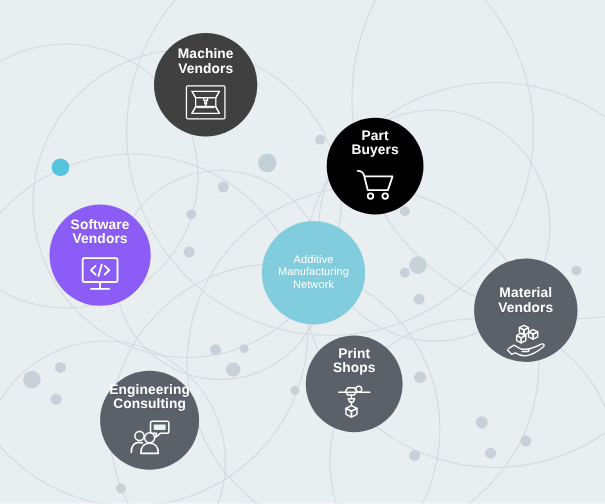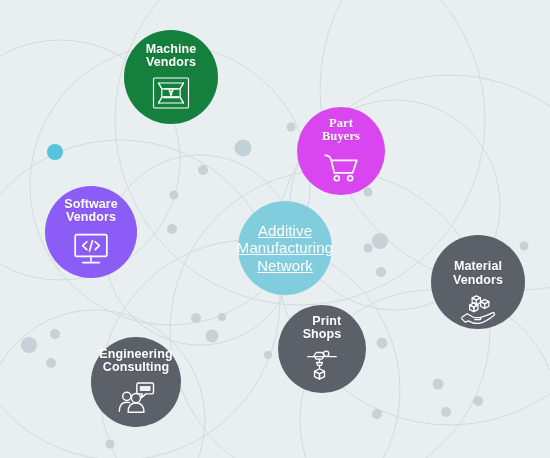--- a/index.html
+++ b/index.html
@@ -42,25 +42,24 @@
   }
   .node-label {
     color: #ffffff;
     line-height: 1.08;
     letter-spacing: 0.1px;
     white-space: pre-line;
     font-weight: 600;
     text-shadow: 0 1px 1px rgba(0,0,0,0.10);
   }
   .node-hub .node-label {
-    font-size: 15px;
+    font-size: 10px;
     font-weight: 500;
     line-height: 1.15;
     text-shadow: none;
-    text-decoration: underline;
   }
   .node-spoke .node-label {
     font-size: 12.5px;
   }
   .node-icon {
     margin-top: 4px;
     width: 40px;
     height: 38px;
     display: block;
   }
@@ -111,40 +110,40 @@
         <circle cx="382" cy="343" r="5.5" fill="#c8d1d8"></circle>
         <circle cx="438" cy="384" r="5.5" fill="#c8d1d8"></circle>
         <circle cx="446" cy="412" r="5" fill="#c8d1d8"></circle>
         <circle cx="478" cy="401" r="5" fill="#c8d1d8"></circle>
         <circle cx="377" cy="414" r="5" fill="#c8d1d8"></circle>
         <circle cx="524" cy="246" r="4.5" fill="#c8d1d8"></circle>
         <circle cx="110" cy="444" r="4.5" fill="#c8d1d8"></circle>
       </g>
   </svg>
 
-  <div class="node node-spoke" style="left: 124px; top: 30px; width: 94px; height: 94px; background: #15803d;">
+  <div class="node node-spoke" style="left: 140px; top: 30px; width: 94px; height: 94px; background: #404040;">
     <div class="node-label">Machine
 Vendors</div>
     <div class="node-icon">
       <svg viewBox="0 0 48 44" fill="none" stroke="#ffffff" stroke-width="1.4" stroke-linejoin="round" stroke-linecap="round">
         <rect x="3" y="4" width="42" height="36" rx="1.5"></rect>
         <path d="M9 10 H39 L35 17 H13 Z"></path>
         <path d="M9 34 H39 L35 27 H13 Z"></path>
         <path d="M9 10 L13 17 V27 L9 34"></path>
         <path d="M39 10 L35 17 V27 L39 34"></path>
         <path d="M16 17 H32"></path>
         <path d="M22 17 L22 20 H26 L26 17"></path>
         <path d="M23 20 L23 23 H25 L25 20"></path>
         <path d="M23.2 23 L24 25.5 L24.8 23"></path>
         <rect x="14.5" y="25.8" width="19" height="2.6" fill="#ffffff" stroke="none" opacity="0.85"></rect>
       </svg>
     </div>
   </div>
 
-  <div class="node node-spoke" style="left: 297px; top: 107px; width: 88px; height: 88px; background: #d946ef; font-family: Liberation Serif, serif;">
+  <div class="node node-spoke" style="left: 297px; top: 107px; width: 88px; height: 88px; background: #000000;">
     <div class="node-label">Part
 Buyers</div>
     <div class="node-icon">
       <svg viewBox="0 0 48 44" fill="none" stroke="#ffffff" stroke-width="2" stroke-linejoin="round" stroke-linecap="round">
         <path d="M5 8 C9 8 11 9 12 13 L16 29 H38 L43 14 H13.2"></path>
         <circle cx="19" cy="35.5" r="3"></circle>
         <circle cx="35" cy="35.5" r="3"></circle>
       </svg>
     </div>
   </div>
@@ -183,21 +182,21 @@
           <path d="M14 16 L19 13.5 L24 16 L19 18.5 Z"></path>
           <path d="M14 16 V21.5 L19 24 V18.5 Z"></path>
           <path d="M24 16 V21.5 L19 24 V18.5 Z"></path>
         </g>
         <path d="M5 30.5 L11 26.5 L19 31 H26 C28 31 28 33.5 26 33.5 H20"></path>
         <path d="M26 31 C32 30 37 27.5 41 25.5 C43.5 24.3 45 27 43 28.5 C38 32.5 31 37 25 38 C20 38.8 16 37 12.5 35 L8.5 36.5 L4 31.8"></path>
       </svg>
     </div>
   </div>
 
-  <div class="node node-spoke" style="left: 278px; top: 305px; width: 88px; height: 88px; background: rgb(91, 96, 105); text-align: right;">
+  <div class="node node-spoke" style="left: 278px; top: 305px; width: 88px; height: 88px; background: rgb(91, 96, 105);">
     <div class="node-label">Print
 Shops</div>
     <div class="node-icon">
       <svg viewBox="0 0 48 44" fill="none" stroke="#ffffff" stroke-width="1.6" stroke-linejoin="round" stroke-linecap="round">
         <path d="M7 12 H41"></path>
         <path d="M17 7 L24 7 L27 10.5 L24 15 L17 15 L14.5 11 Z"></path>
         <circle cx="29" cy="8.5" r="3.2"></circle>
         <path d="M21 15 L21 19"></path>
         <path d="M17.5 19 H24.5 L23 22.5 H19 Z"></path>
         <path d="M21 22.5 L21 26"></path>

